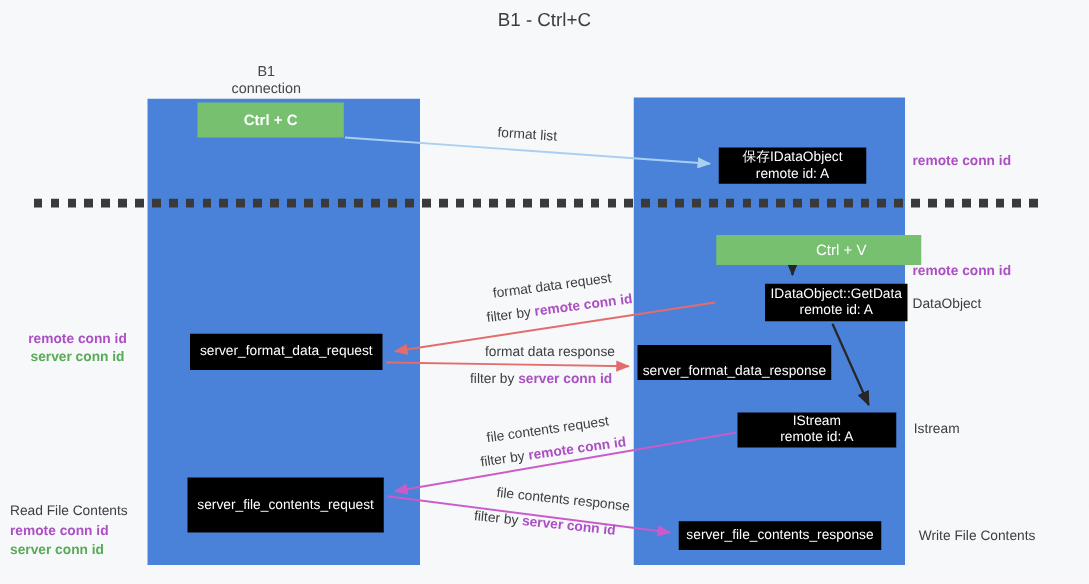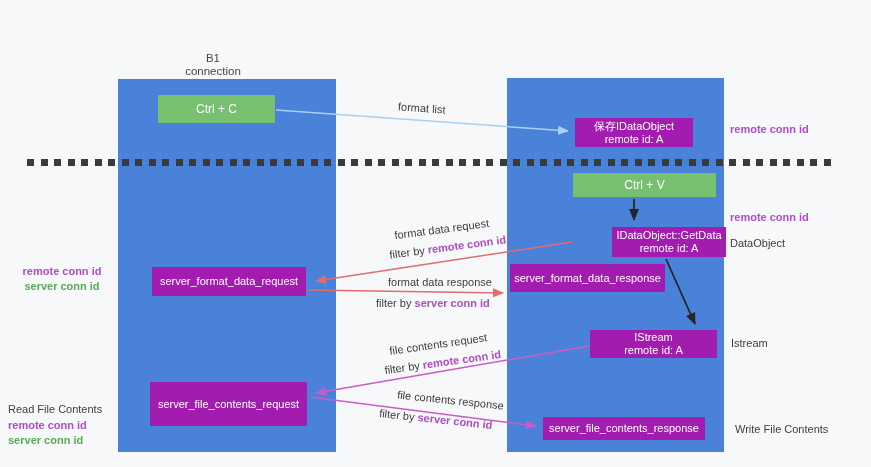--- a/index.html
+++ b/index.html
@@ -22,28 +22,28 @@
   .col-a1{left:507px;top:78px;width:217px;height:374px;}
 
   
   .dash{position:absolute;left:27px;top:159px;width:808px;height:7px;
         background:repeating-linear-gradient(90deg,#3a3a3a 0 7px,transparent 7px 13.5px);}
 
   
   .box{position:absolute;color:#fff;text-align:center;font-size:11px;line-height:13px;
        display:flex;flex-direction:column;justify-content:center;white-space:nowrap;}
   .green{background:#76c06f;}
-  .orange{background:#a21caf;}
-  .box-ctrl-c{left:158px;top:95px;width:117px;height:28px;font-size:12px;}
-  .box-ctrl-v{left:573px;top:173px;width:143px;height:24px;font-size:12px;}
+  .orange{background:#000000;}
+  .box-ctrl-c{left:158px;top:82px;width:117px;height:28px;font-size:12px;font-weight:bold;}
+  .box-ctrl-v{left:573px;top:188px;width:128px;height:24px;font-size:12px;padding-left:36px;}
   .box-save{left:575px;top:118px;width:118px;height:29px;}
   .box-getdata{left:572px;top:227px;width:114px;height:30px;margin-left:40px;}
   .box-istream{left:590px;top:330px;width:127px;height:28px;}
   .box-sfdreq{left:152px;top:267px;width:154px;height:29px;}
-  .box-sfdres{left:510px;top:264px;width:155px;height:28px;}
+  .box-sfdres{left:510px;top:276px;width:155px;height:28px;justify-content:flex-end;}
   .box-sfcreq{left:150px;top:382px;width:157px;height:44px;}
   .box-sfcres{left:543px;top:417px;width:162px;height:23px;}
 
   
   .side{position:absolute;font-size:11px;white-space:nowrap;}
   .purple{color:#ab4fc3;font-weight:bold;}
   .greentx{color:#57ab57;font-weight:bold;}
   .dark{color:#3d3d3d;font-weight:normal;}
   .r1{left:730px;top:123px;}
   .r2{left:730px;top:211px;}
@@ -67,20 +67,21 @@
   .al-fbs2{left:379px;top:413px;transform:rotate(6deg);}
 
   svg.overlay{position:absolute;left:0;top:0;pointer-events:none;}
 </style>
 </head>
 <body>
 
 <div class="canvas">
 
   <div class="title">
+    <div>B1 - Ctrl+C</div>
   </div>
 
   <div class="col-header hdr-b1">
     <div>B1</div>
     <div>connection</div>
   </div>
 
   <div class="col col-b1"></div>
   <div class="col col-a1"></div>
 

